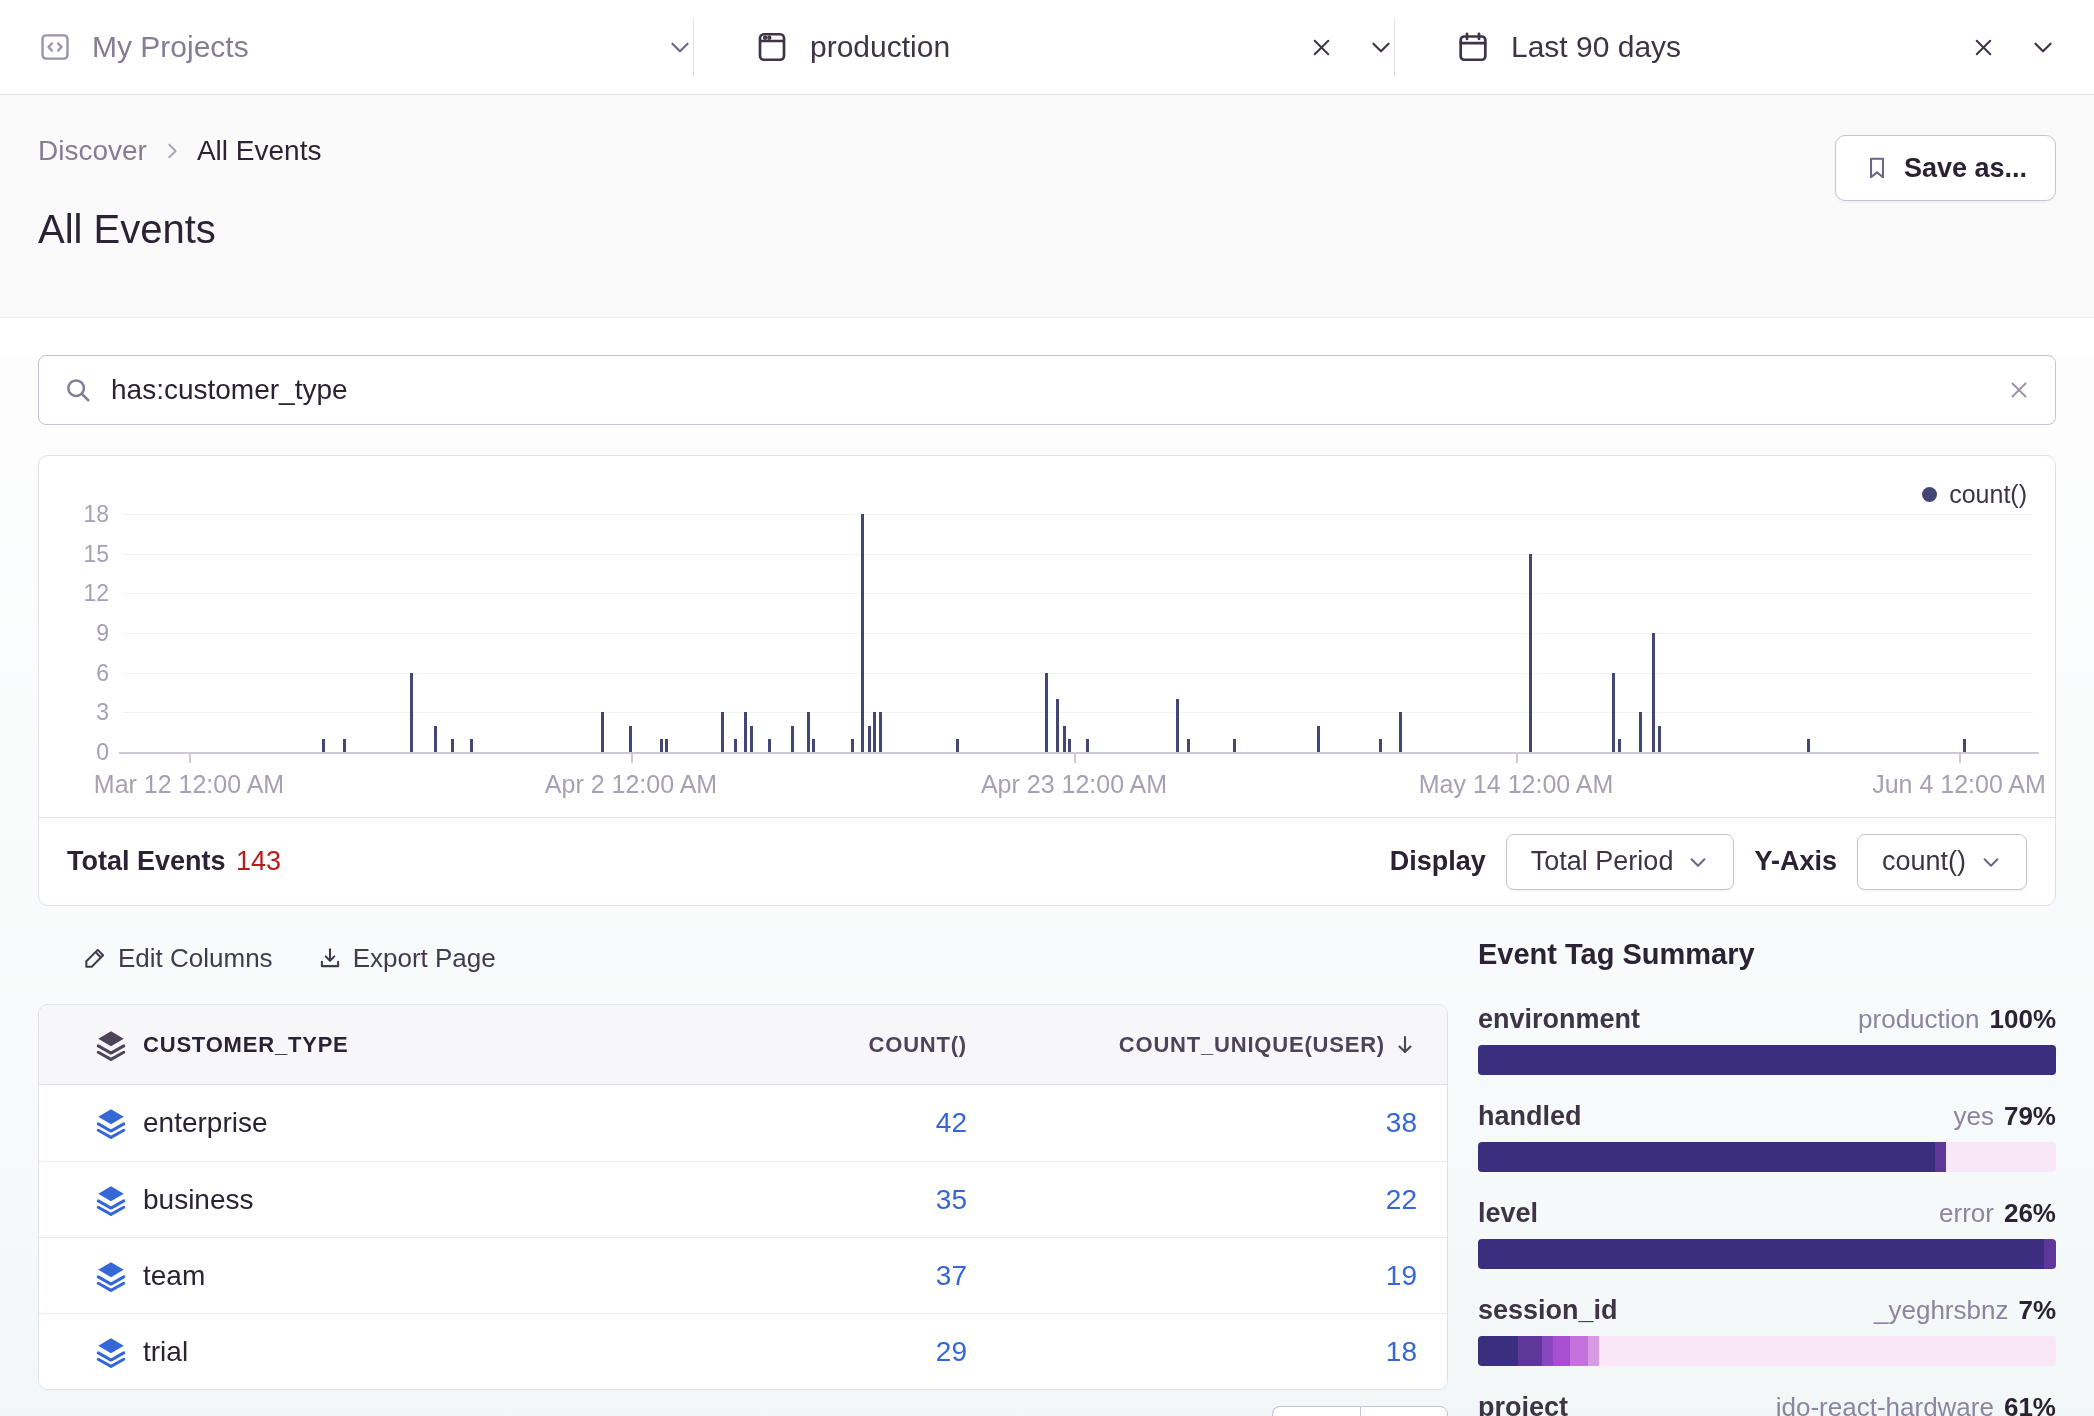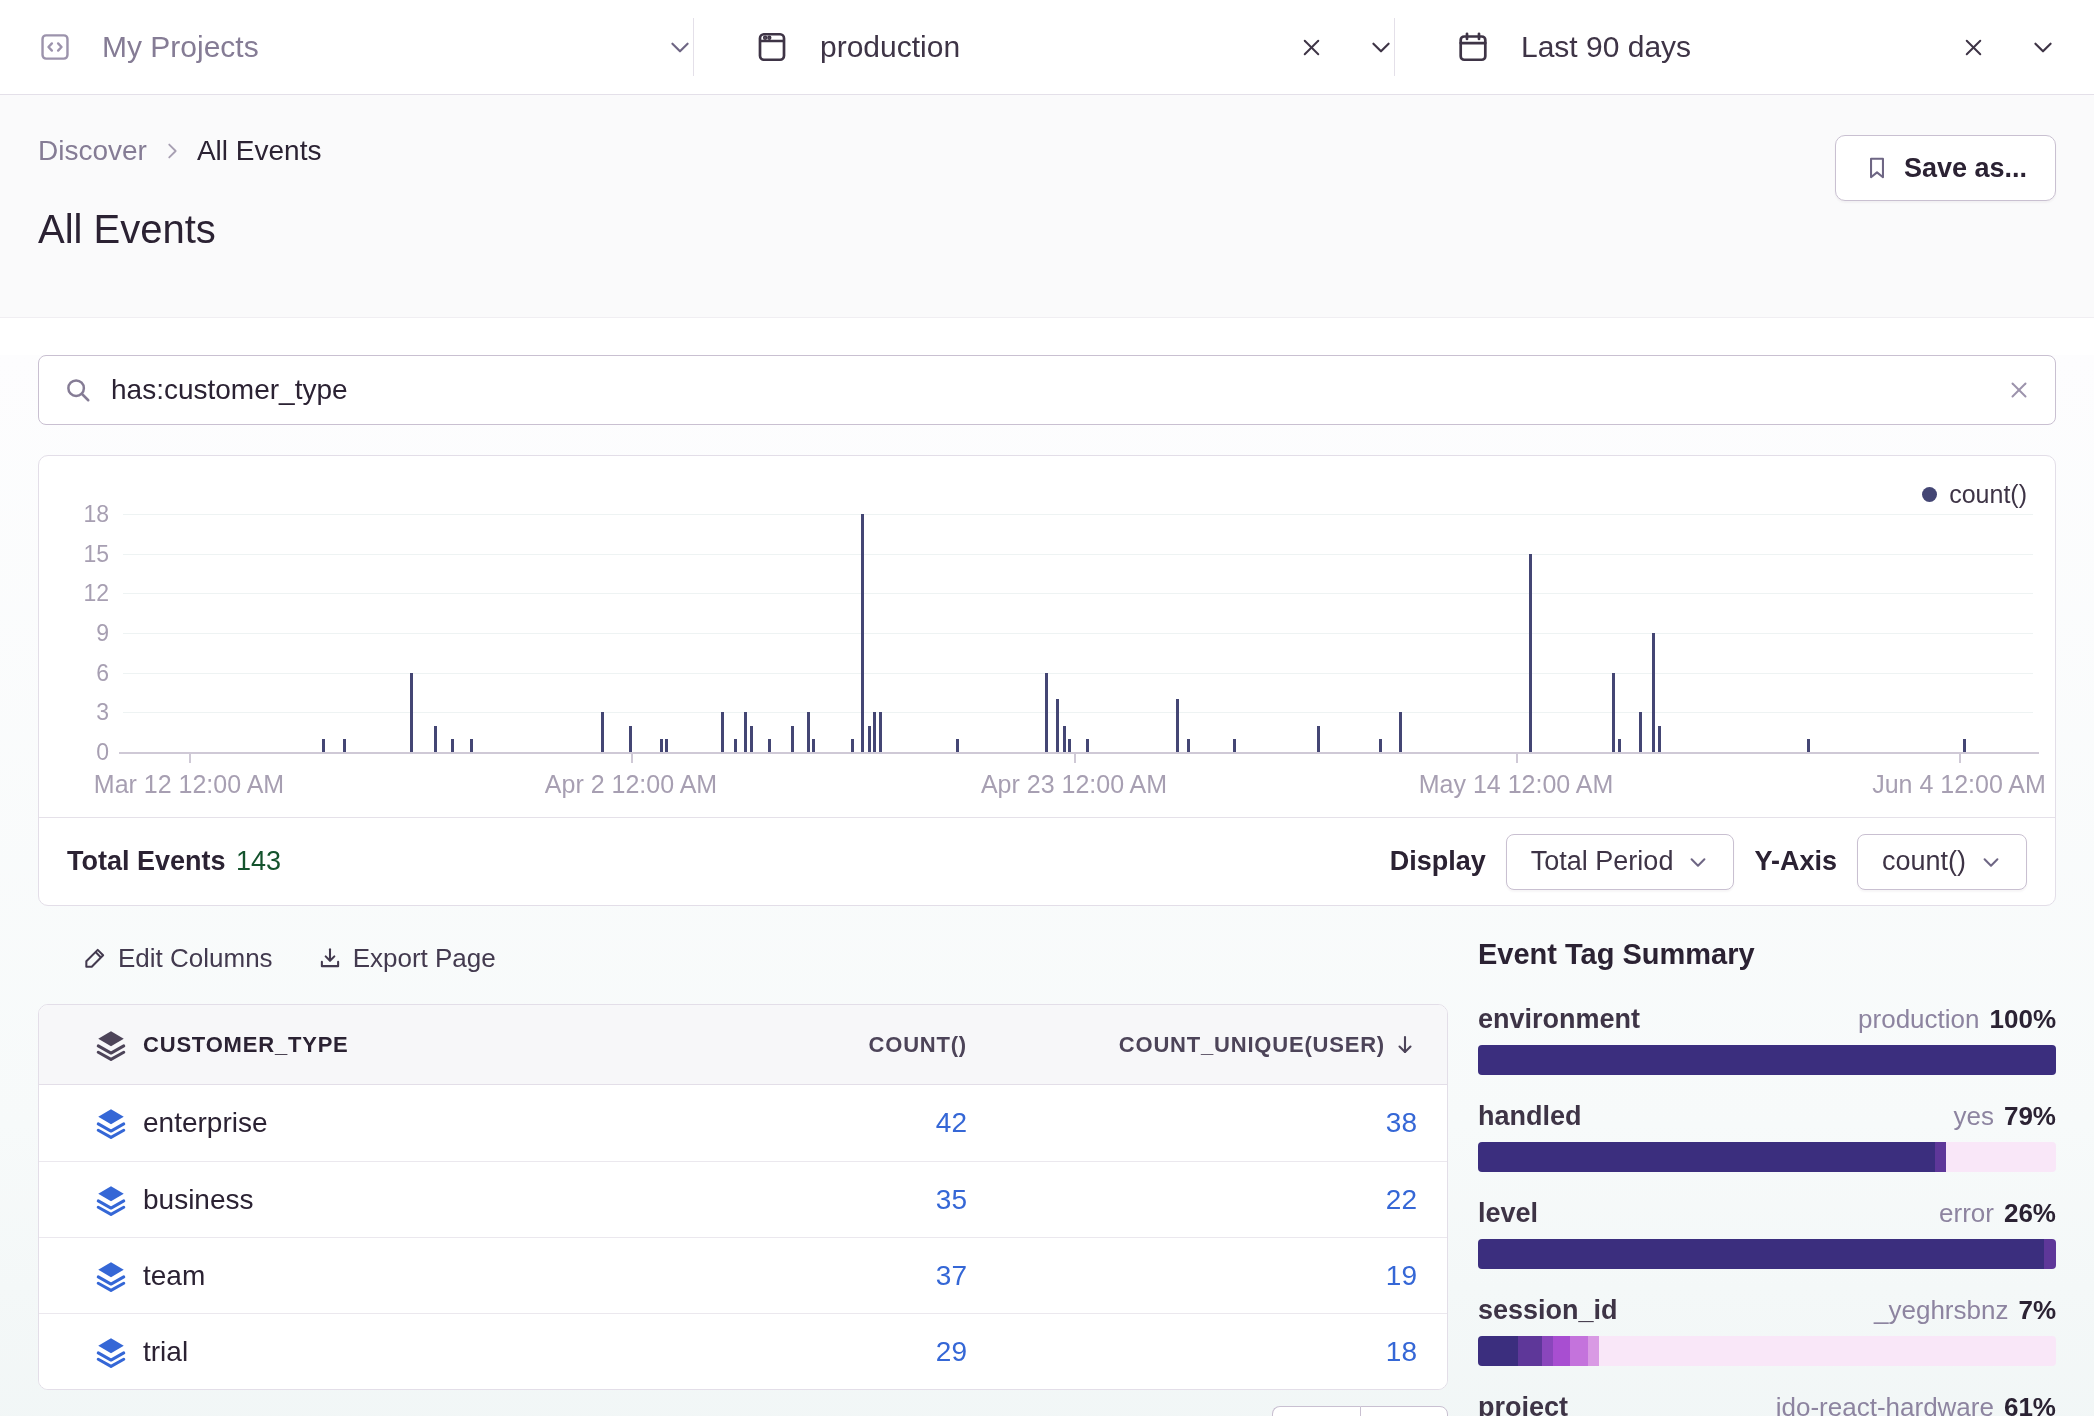--- a/index.html
+++ b/index.html
@@ -7,21 +7,21 @@
   body {
     font-family:"Liberation Sans", sans-serif;
     background:#fff; color:#2B2233;
     -webkit-font-smoothing:antialiased;
   }
   
   .topbar {
     height:95px; background:#fff; border-bottom:1px solid #E4E0E9;
     display:flex; align-items:center; padding:0 38px;
   }
-  .picker { display:flex; align-items:center; gap:30px; height:95px; cursor:pointer; }
+  .picker { display:flex; align-items:center; gap:20px; height:95px; cursor:pointer; }
   .picker-1 { width:655px; }
   .picker-2 { width:700px; padding-left:60px; }
   .picker-3 { flex:1; padding-left:60px; }
   .picker .grow { flex:1; }
   .picker-label { font-size:30px; font-weight:500; color:#3E3446; }
   .picker-1 .picker-label { color:#857C95; font-weight:400; }
   .tb-divider { width:1px; height:58px; background:#E4E0E9; }
   .icon { display:inline-flex; align-items:center; justify-content:center; }
   
   .strip {
@@ -68,21 +68,21 @@
   .baseline { position:absolute; height:2px; background:#CFC9D6; }
   .x-tick { position:absolute; width:2px; height:9px; background:#CFC9D6; }
   .x-label { position:absolute; transform:translateX(-50%); font-size:25px; color:#A79FB2; white-space:nowrap; }
   .bar { position:absolute; width:3px; background:#444674; }
   .chart-footer {
     position:absolute; left:0; right:0; bottom:0; height:88px;
     border-top:1px solid #E5E1E9; display:flex; align-items:center;
     padding:0 28px; gap:20px;
   }
   .total-label { font-size:27px; font-weight:700; color:#2B2233; }
-  .total-value { font-size:27px; color:#14532d; margin-left:6px; }
+  .total-value { font-size:27px; color:#b91c1c; margin-left:6px; }
   .ctl-label { font-size:27px; font-weight:700; color:#2B2233; }
   .ctl-btn {
     height:56px; display:flex; align-items:center; gap:14px; padding:0 24px;
     background:#fff; border:1px solid #C9C0D1; border-radius:8px;
     font-size:27px; color:#3E3446; cursor:pointer;
     box-shadow:0 2px 2px rgba(43,34,51,0.04);
   }
   
   .main-row { display:flex; gap:30px; margin-top:32px; align-items:flex-start; }
   .left-col { width:1410px; }

